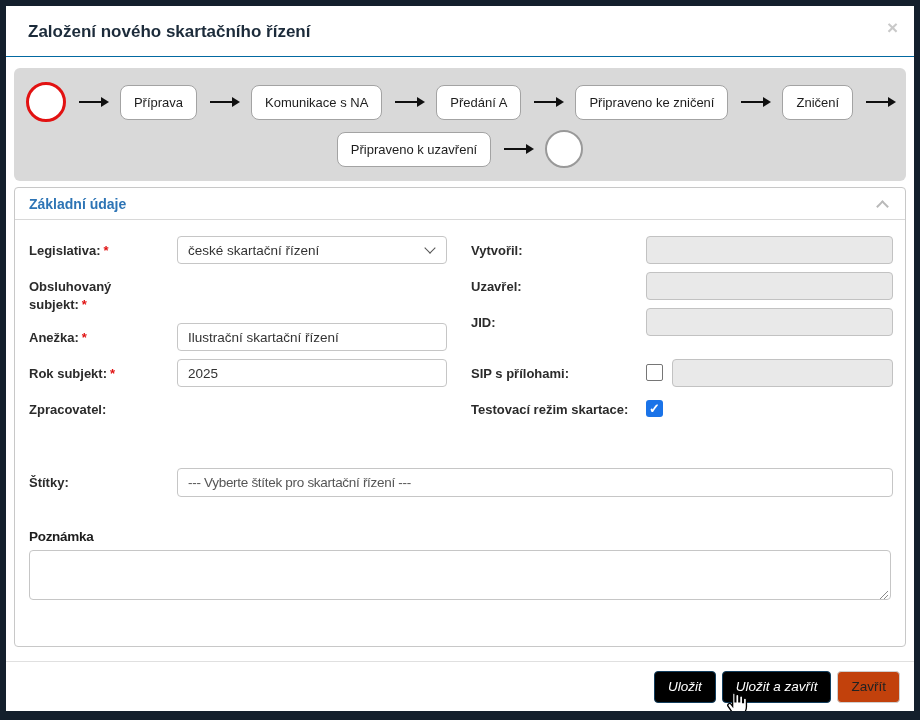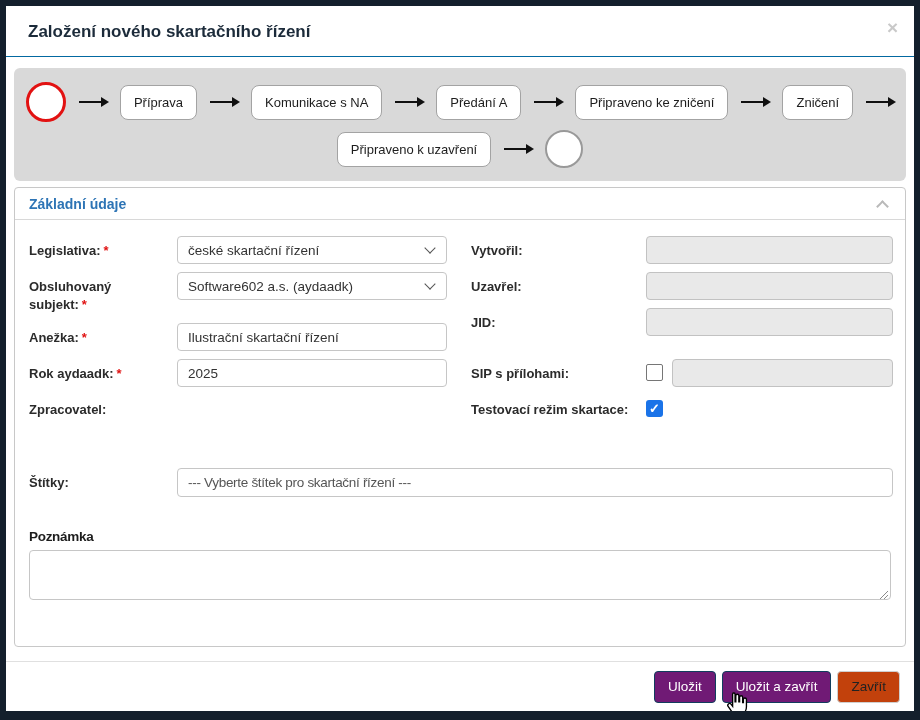--- a/index.html
+++ b/index.html
@@ -158,21 +158,21 @@
     height: 50px;
     border-top: 1px solid #e0e0e0;
     display: flex; align-items: center; justify-content: flex-end;
     gap: 6px; padding: 0 14px; background: #fff;
   }
   .btn {
     height: 32px; padding: 0 13px;
     border-radius: 4px; font-family: "Liberation Sans", sans-serif;
     font-size: 13.5px; cursor: pointer;
   }
-  .btn-primary { background: #701a75; border: 1px solid #113d5d; color: #fff; }
+  .btn-primary { background: #000000; border: 1px solid #113d5d; color: #fff; font-style: italic; }
   .btn-light   { background: #c2410c; border: 1px solid #cfcfcf; color: #222; }
 
   .cursor-icon { position: absolute; left: 718px; top: 684px; width: 27px; height: 27px; pointer-events: none; z-index: 10; }
 </style>
 </head>
 <body>
 
 <div class="modal">
 
   <div class="modal-header">
@@ -217,37 +217,31 @@
             <div class="ctrl">
               <div class="fakeselect">
                 <span class="selval">české skartační řízení</span>
                 <span class="sel-chev"></span>
               </div>
             </div>
           </div>
 
           <div class="frow tall">
             <div class="flabel"><span>Obsluhovaný subjekt:</span><span class="req">*</span></div>
-            <div class="ctrl">
-              <div class="fakeselect">
-                <span class="selval">Software602 a.s. (aydaadk)</span>
-                <span class="sel-chev"></span>
-              </div>
-            </div>
           </div>
 
           <div class="frow">
             <div class="flabel"><span>Anežka:</span><span class="req">*</span></div>
             <div class="ctrl">
               <input class="tinput" value="Ilustrační skartační řízení" style="">
             </div>
           </div>
 
           <div class="frow">
-            <div class="flabel"><span>Rok aydaadk:</span><span class="req">*</span></div>
+            <div class="flabel"><span>Rok subjekt:</span><span class="req">*</span></div>
             <div class="ctrl">
               <input class="tinput" value="2025" style="">
             </div>
           </div>
 
           <div class="frow">
             <div class="flabel">Zpracovatel:</div>
           </div>
         </div>
 

